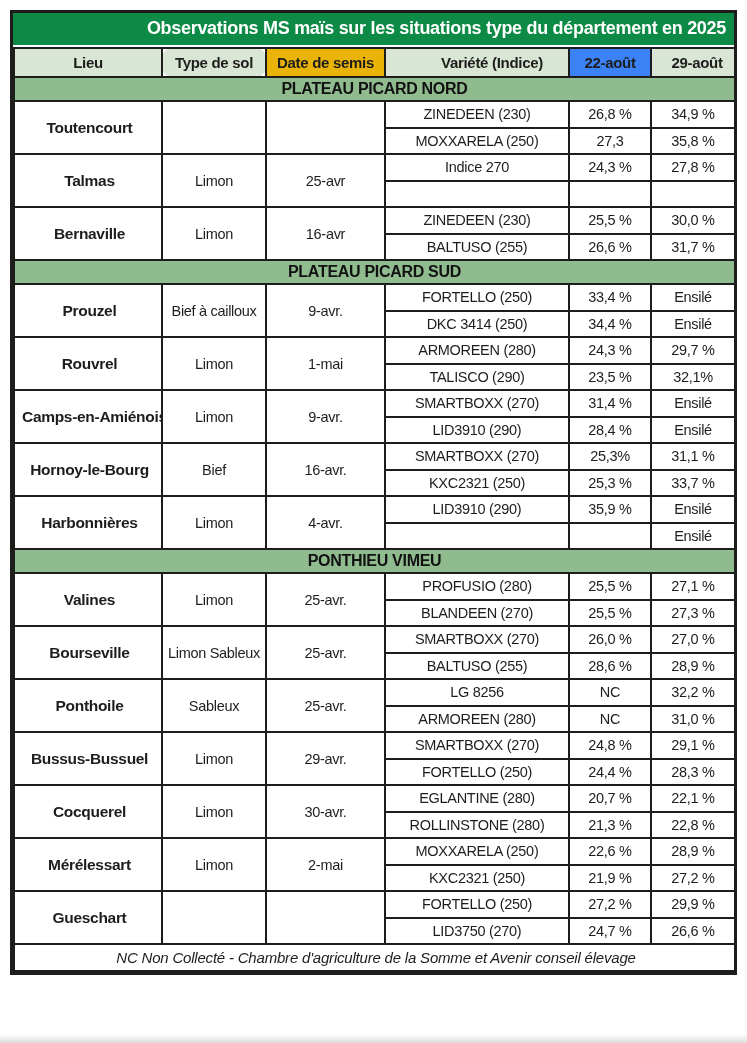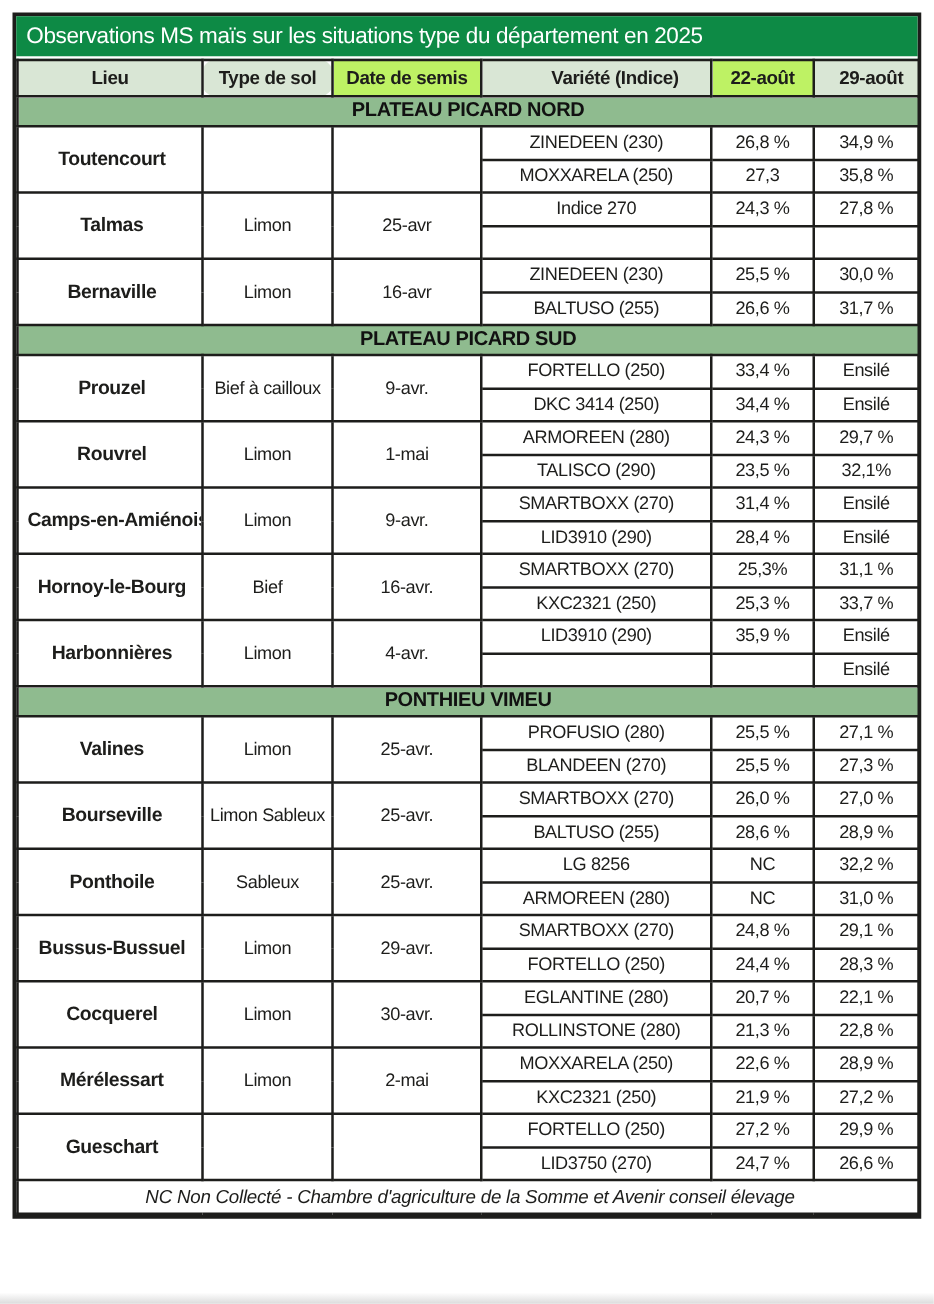--- a/index.html
+++ b/index.html
@@ -13,26 +13,27 @@
   .table-wrap {
     position: absolute;
     left: 10px; top: 10px;
     width: 721px;
     border: 3px solid #1d1d1b;
     background: #ffffff;
   }
   .title-bar {
     background: #0d8a45;
     color: #ffffff;
-    font-weight: normal;
+    font-weight: bold;
     font-size: 18px;
     letter-spacing: -0.3px;
     padding: 5px 8px 6px 8px;
     border-bottom: 2px solid #ffffff;
     white-space: nowrap;
+    text-align: right;
   }
   table {
     width: 100%;
     border-collapse: collapse;
     table-layout: fixed;
   }
   th, td {
     border: 2px solid #1d1d1b;
     padding: 0 4px;
     text-align: center;
@@ -90,23 +91,23 @@
       <col style="width:104px">
       <col style="width:119px">
       <col style="width:184px">
       <col style="width:82px">
       <col style="width:84px">
     </colgroup>
     <thead>
       <tr class="header-row">
         <th style="background: rgb(217, 230, 213);">Lieu</th>
         <th style="background: rgb(217, 230, 213); border-radius: 10px;">Type de sol</th>
-        <th style="background: #bef264; margin-top: 39px;">Date de semis</th>
+        <th style="background: #eab308; margin-top: 39px;">Date de semis</th>
         <th style="background: rgb(217, 230, 213); padding-left: 34px;">Variété (Indice)</th>
-        <th style="background: #bef264;">22-août</th>
+        <th style="background: #3b82f6;">22-août</th>
         <th style="background: rgb(217, 230, 213); padding-left: 12px;">29-août</th>
       </tr>
     </thead>
     <tbody id="table-body">
         <tr class="section-row">
           <td colspan="6" style="background: rgb(143, 187, 143);">PLATEAU PICARD NORD</td>
         </tr>
         <tr class="data-row">
           <td class="lieu-cell" rowspan="2">Toutencourt</td>
           <td rowspan="2"></td>

